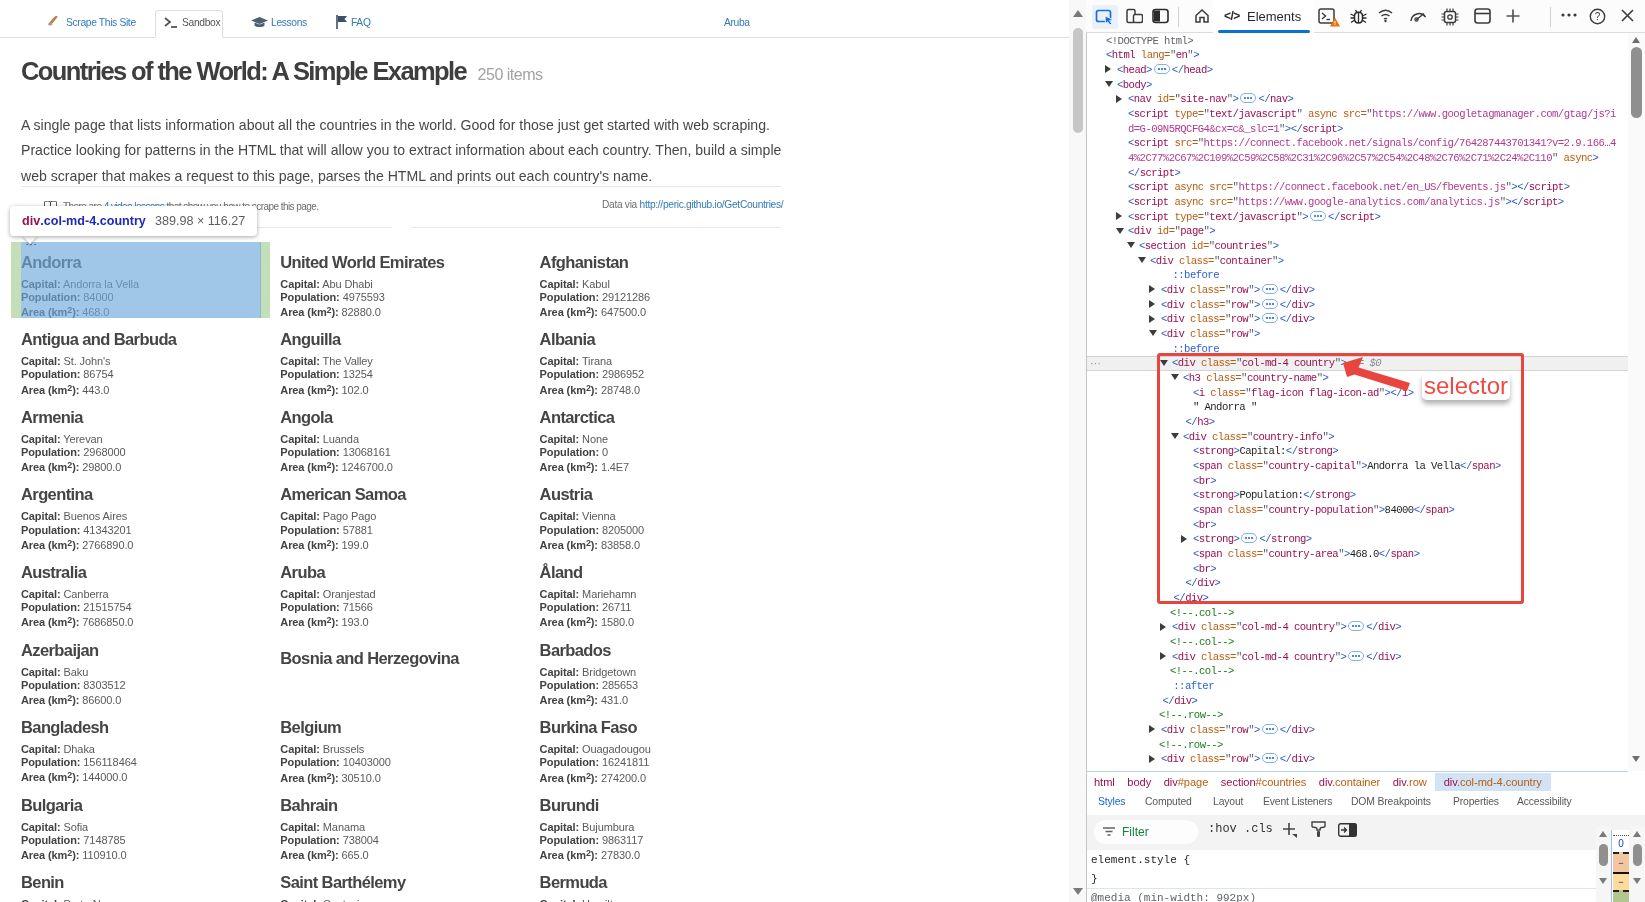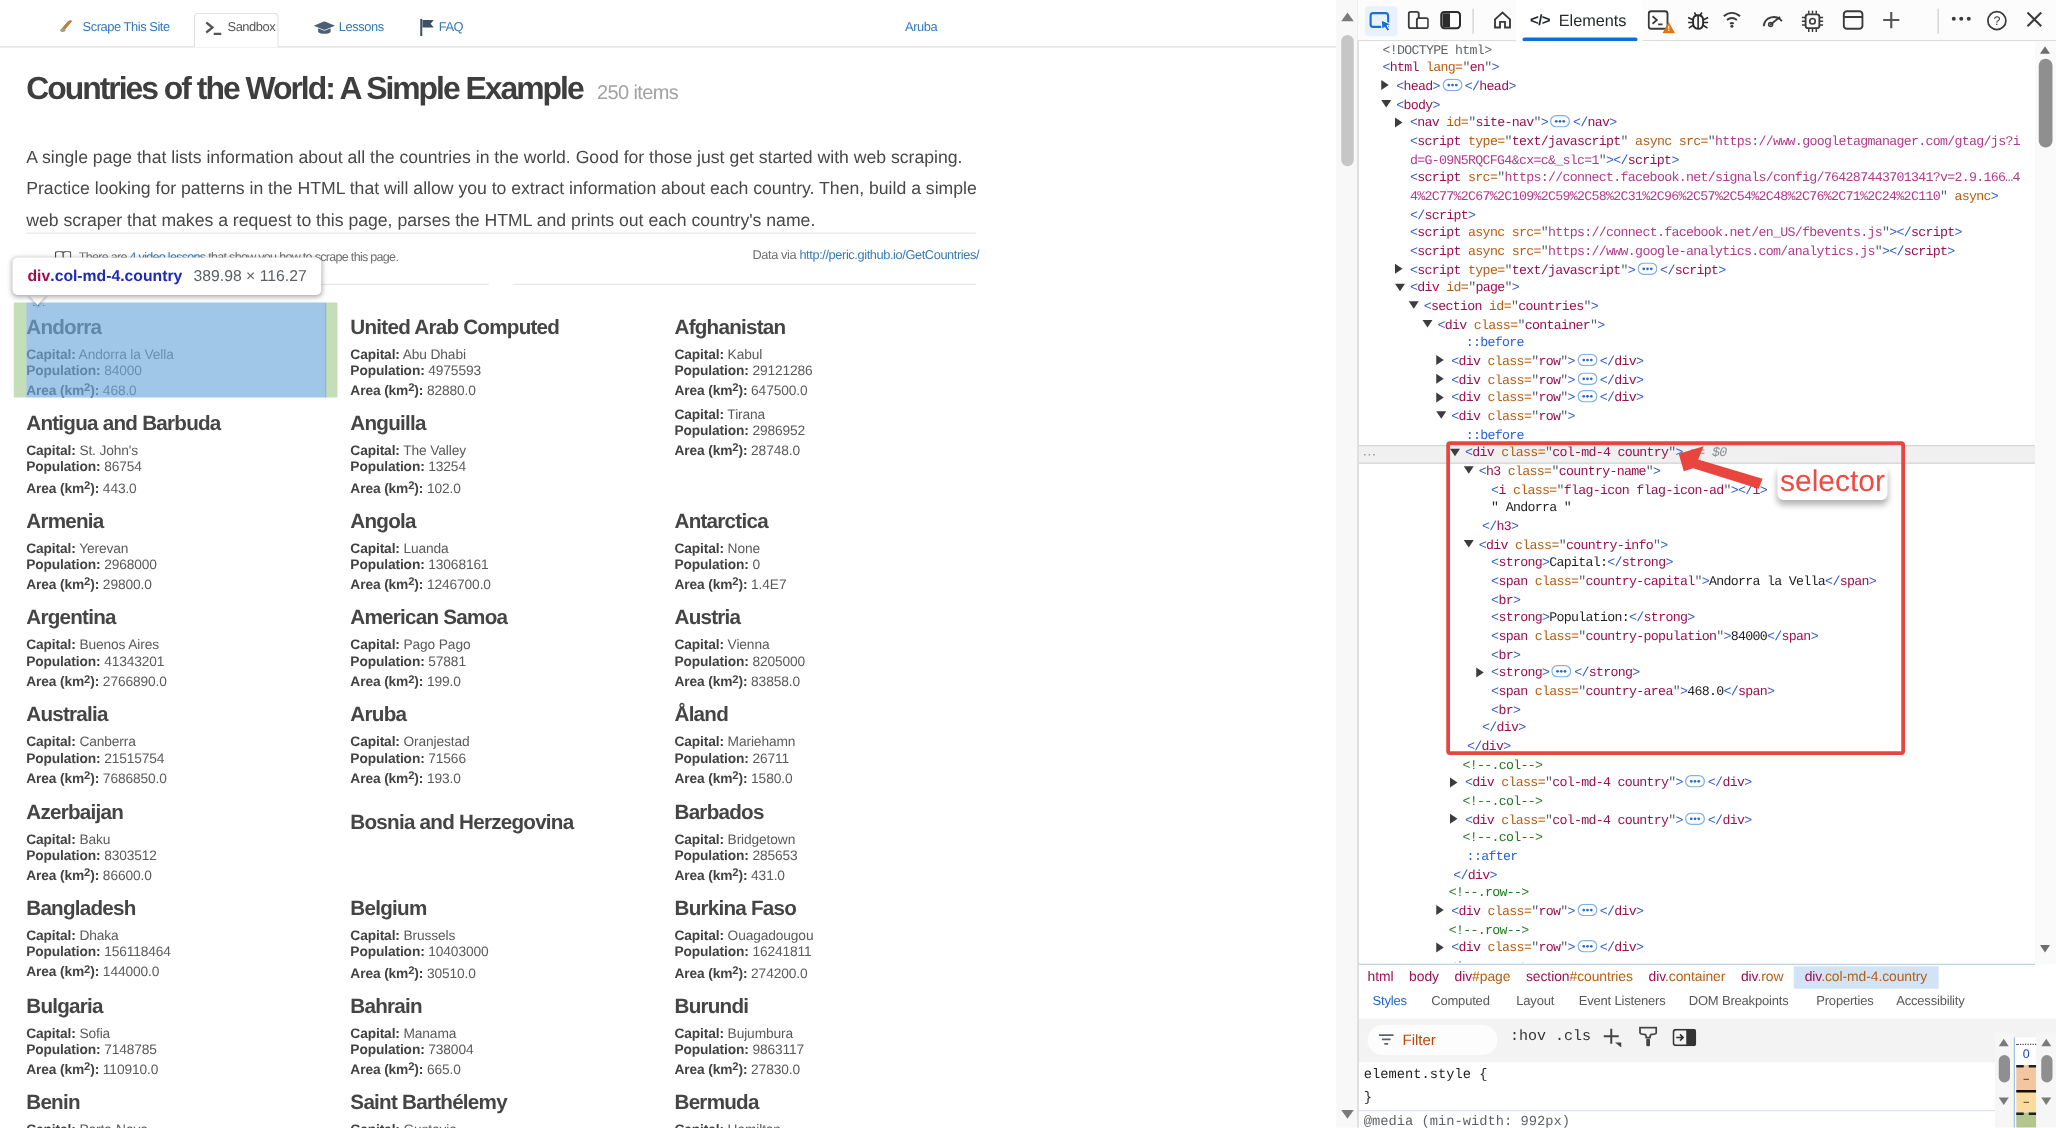--- a/index.html
+++ b/index.html
@@ -90,21 +90,21 @@
 #crumb span{margin-left:12.5px}
 #crumb .t{color:#9a1050}
 #crumb .s{color:#b75d10}
 #crumb #csel{background:#d2e3f5;display:inline-block;height:20px;line-height:19px;padding:0 9px;margin-left:8px}
 
 #stabs{position:absolute;left:1087px;top:791px;width:558px;height:24px;background:#fff;font-size:10.4px;letter-spacing:-0.15px;color:#585858}
 #stabs span{position:absolute;top:5px}
 
 #frow{position:absolute;left:1087px;top:815px;width:558px;height:35px;background:#f3f3f3}
 #fpill{position:absolute;left:7px;top:5px;width:104px;height:24px;background:#fdfdfd;border-radius:12px;
- font-size:12px;color:#c2410c;line-height:24px}
+ font-size:12px;color:#15803d;line-height:24px}
 .mono{font-family:"Liberation Mono",monospace}
 
 #scontent{position:absolute;left:1087px;top:850px;width:509px;height:52px;background:#fff;
  font-family:"Liberation Mono",monospace;font-size:11px;color:#1f1f1f}
 
 #sbm{position:absolute;left:1611px;top:830px;width:18px;height:72px;background:#fff;border-left:1px solid #9fc0e8}
 #ssb1{position:absolute;left:1596px;top:826px;width:15px;height:76px;background:#f6f6f6}
 #ssb2{position:absolute;left:1629px;top:826px;width:16px;height:76px;background:#f6f6f6}
 .sth{position:absolute;width:9px;height:22px;background:#8f8f8f;border-radius:4.5px}
 </style></head>
@@ -144,36 +144,37 @@
     </svg>
  <div id="hint">There are <a>4 video lessons</a> that show you how to scrape this page.</div>
  <div id="datavia">Data via <i>http://peric.github.io/GetCountries/</i></div>
  <div class="hr" style="left:21px;top:227px;width:370px"></div>
  <div class="hr" style="left:411px;top:227px;width:370px"></div>
  <div class="cell" style="left:21.0px;top:242.0px">
       <h3>Andorra</h3>
       <div class="ci"><b>Capital:</b> Andorra la Vella<br><b>Population:</b> 84000<br><b>Area (km<span class="sup">2</span>):</b> 468.0</div>
     </div>
 <div class="cell" style="left:280.3px;top:242.0px">
-      <h3>United Arab Computed</h3>
+      <h3>United World Emirates</h3>
       <div class="ci"><b>Capital:</b> Abu Dhabi<br><b>Population:</b> 4975593<br><b>Area (km<span class="sup">2</span>):</b> 82880.0</div>
     </div>
 <div class="cell" style="left:539.6px;top:242.0px">
       <h3>Afghanistan</h3>
       <div class="ci"><b>Capital:</b> Kabul<br><b>Population:</b> 29121286<br><b>Area (km<span class="sup">2</span>):</b> 647500.0</div>
     </div>
 <div class="cell" style="left:21.0px;top:319.6px">
       <h3>Antigua and Barbuda</h3>
       <div class="ci"><b>Capital:</b> St. John's<br><b>Population:</b> 86754<br><b>Area (km<span class="sup">2</span>):</b> 443.0</div>
     </div>
 <div class="cell" style="left:280.3px;top:319.6px">
       <h3>Anguilla</h3>
       <div class="ci"><b>Capital:</b> The Valley<br><b>Population:</b> 13254<br><b>Area (km<span class="sup">2</span>):</b> 102.0</div>
     </div>
 <div class="cell" style="left:539.6px;top:319.6px">
+      <h3>Albania</h3>
       <div class="ci"><b>Capital:</b> Tirana<br><b>Population:</b> 2986952<br><b>Area (km<span class="sup">2</span>):</b> 28748.0</div>
     </div>
 <div class="cell" style="left:21.0px;top:397.2px">
       <h3>Armenia</h3>
       <div class="ci"><b>Capital:</b> Yerevan<br><b>Population:</b> 2968000<br><b>Area (km<span class="sup">2</span>):</b> 29800.0</div>
     </div>
 <div class="cell" style="left:280.3px;top:397.2px">
       <h3>Angola</h3>
       <div class="ci"><b>Capital:</b> Luanda<br><b>Population:</b> 13068161<br><b>Area (km<span class="sup">2</span>):</b> 1246700.0</div>
     </div>

